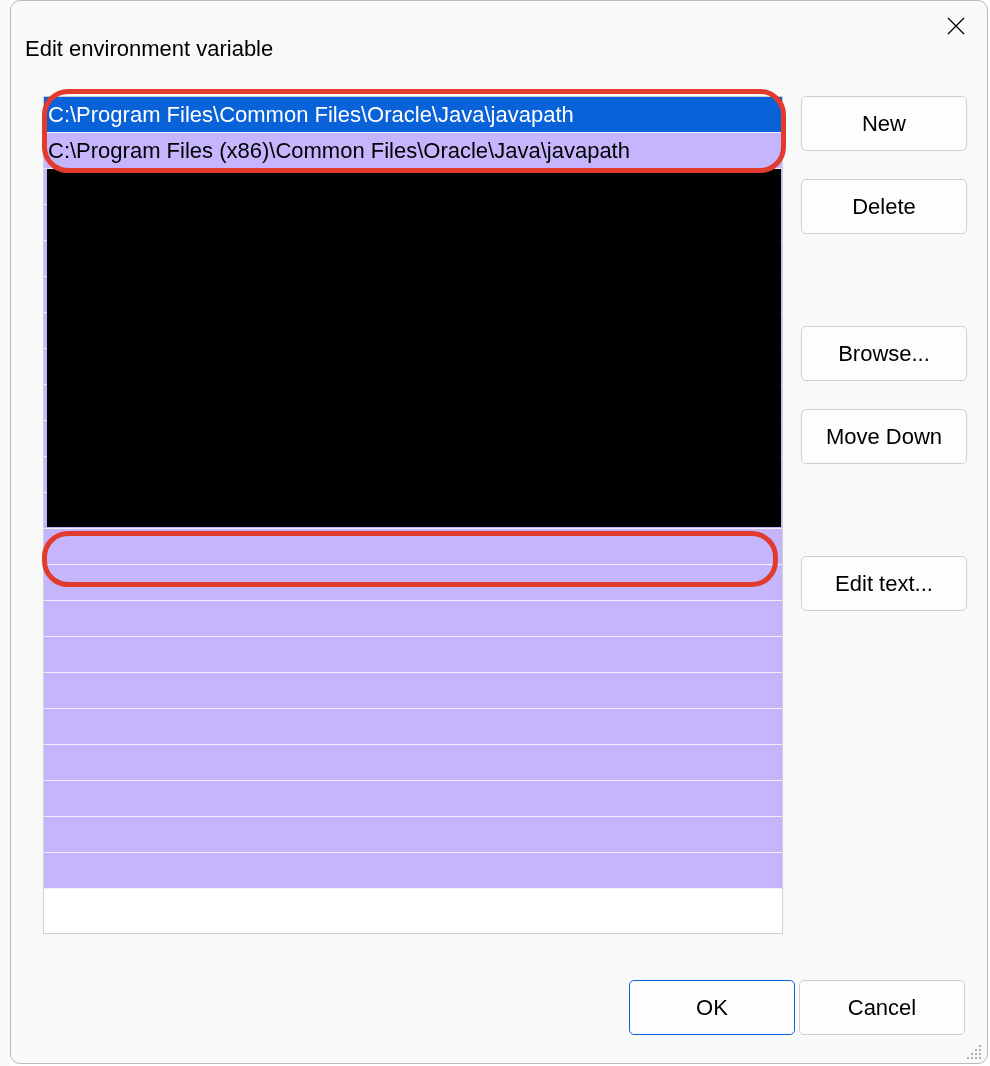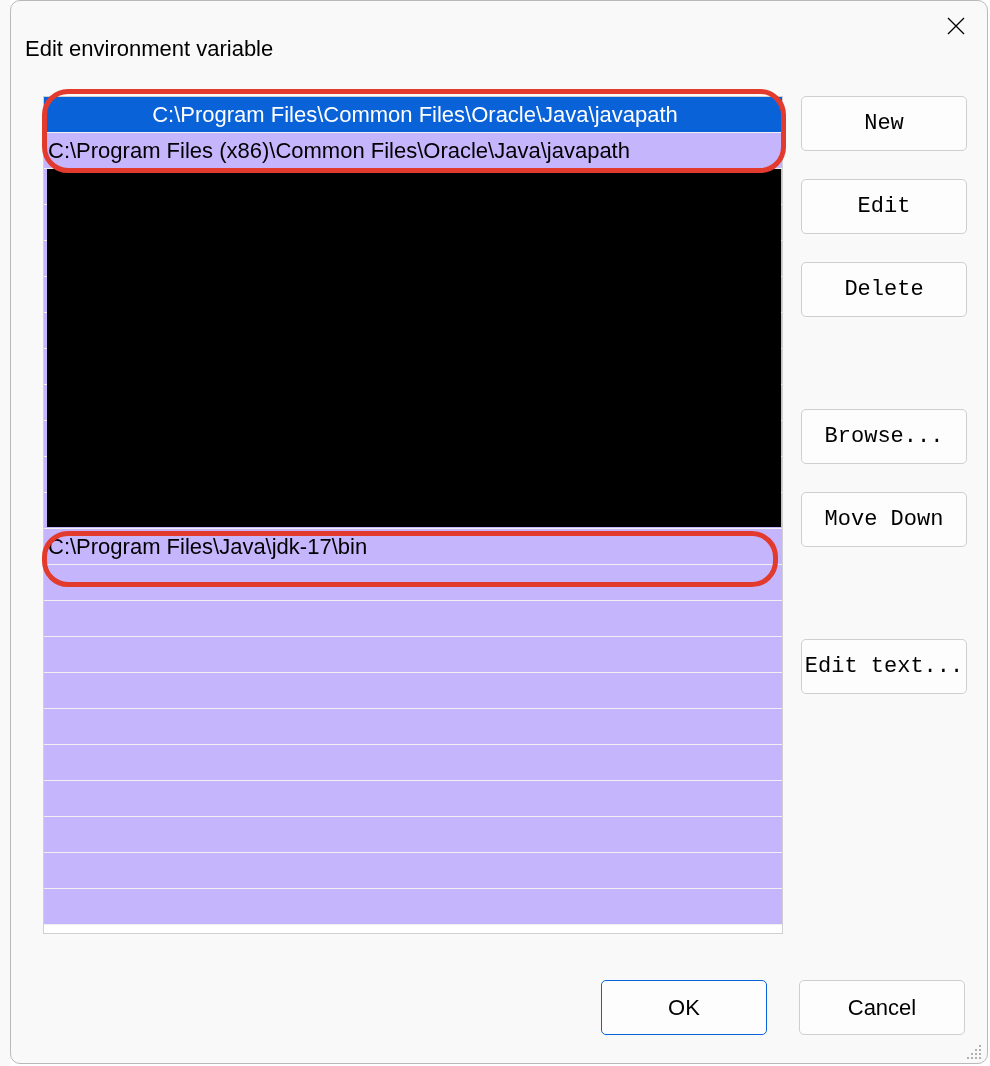--- a/index.html
+++ b/index.html
@@ -92,21 +92,20 @@
     white-space: nowrap;
     overflow: hidden;
     color: #000;
     background: #c4b5fd;
     border-bottom: 1px solid #f0f0f0;
     box-sizing: border-box;
   }
   .listrow.selected {
     background: #0a62d9;
     color: #ffffff;
-    text-align: center;
   }
   .redacted-block {
     position: absolute;
     left: 3px;
     top: 72px;    
     width: 734px;
     height: 358px;
     background: #000;
   }
 
@@ -138,41 +137,41 @@
     top: 95px;
     width: 168px;
   }
   .btn {
     width: 164px;
     height: 53px;
     background: #fdfdfd;
     border: 1px solid #cfcfcf;
     border-radius: 5px;
     font-size: 22px;
-    font-family: Liberation Mono, monospace;
+    font-family: Liberation Sans, sans-serif;
     text-align: center;
     margin-bottom: 28px;
     cursor: default;
     display: flex;
     align-items: center;
     justify-content: center;
   }
   .gap-xl { margin-bottom: 92px; }
 
   
   .bottom-buttons {
     position: absolute;
     left: 0;
     right: 0;
     bottom: 28px;
     height: 55px;
     display: flex;
     justify-content: flex-end;
     padding-right: 22px;
-    gap: 32px;
+    gap: 4px;
   }
   .btn-wide {
     width: 164px;
     height: 53px;
     background: #fdfdfd;
     border: 1px solid #cfcfcf;
     border-radius: 5px;
     font-size: 22px;
     font-family: inherit;
     display: flex;
@@ -219,41 +218,39 @@
     <div class="listrow"></div>
     <div class="listrow"></div>
     <div class="listrow"></div>
     <div class="listrow"></div>
     <div class="listrow"></div>
     <div class="listrow"></div>
     <div class="listrow"></div>
     <div class="listrow"></div>
     <div class="listrow"></div>
     <div class="listrow"></div>
-    <div class="listrow">C:\Program Files\Java\jdk-17\bin</div>
     <div class="listrow"></div>
     <div class="listrow"></div>
     <div class="listrow"></div>
     <div class="listrow"></div>
     <div class="listrow"></div>
     <div class="listrow"></div>
     <div class="listrow"></div>
     <div class="listrow"></div>
     <div class="listrow"></div>
     <div class="listrow"></div>
 
     <div class="redacted-block"></div>
   </div>
 
   <div class="annot annot1"></div>
   <div class="annot annot2"></div>
 
   <div class="side-buttons">
     <div class="btn">New</div>
-    <div class="btn">Edit</div>
     <div class="btn gap-xl">Delete</div>
     <div class="btn">Browse...</div>
     <div class="btn gap-xl">Move Down</div>
     <div class="btn">Edit text...</div>
   </div>
 
   <div class="bottom-buttons">
     <div class="btn-wide default">OK</div>
     <div class="btn-wide">Cancel</div>
   </div>

